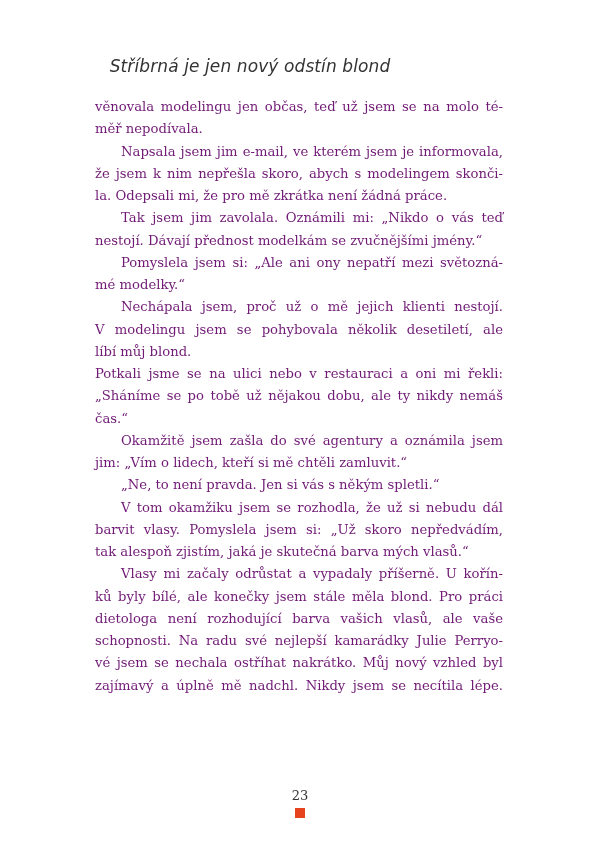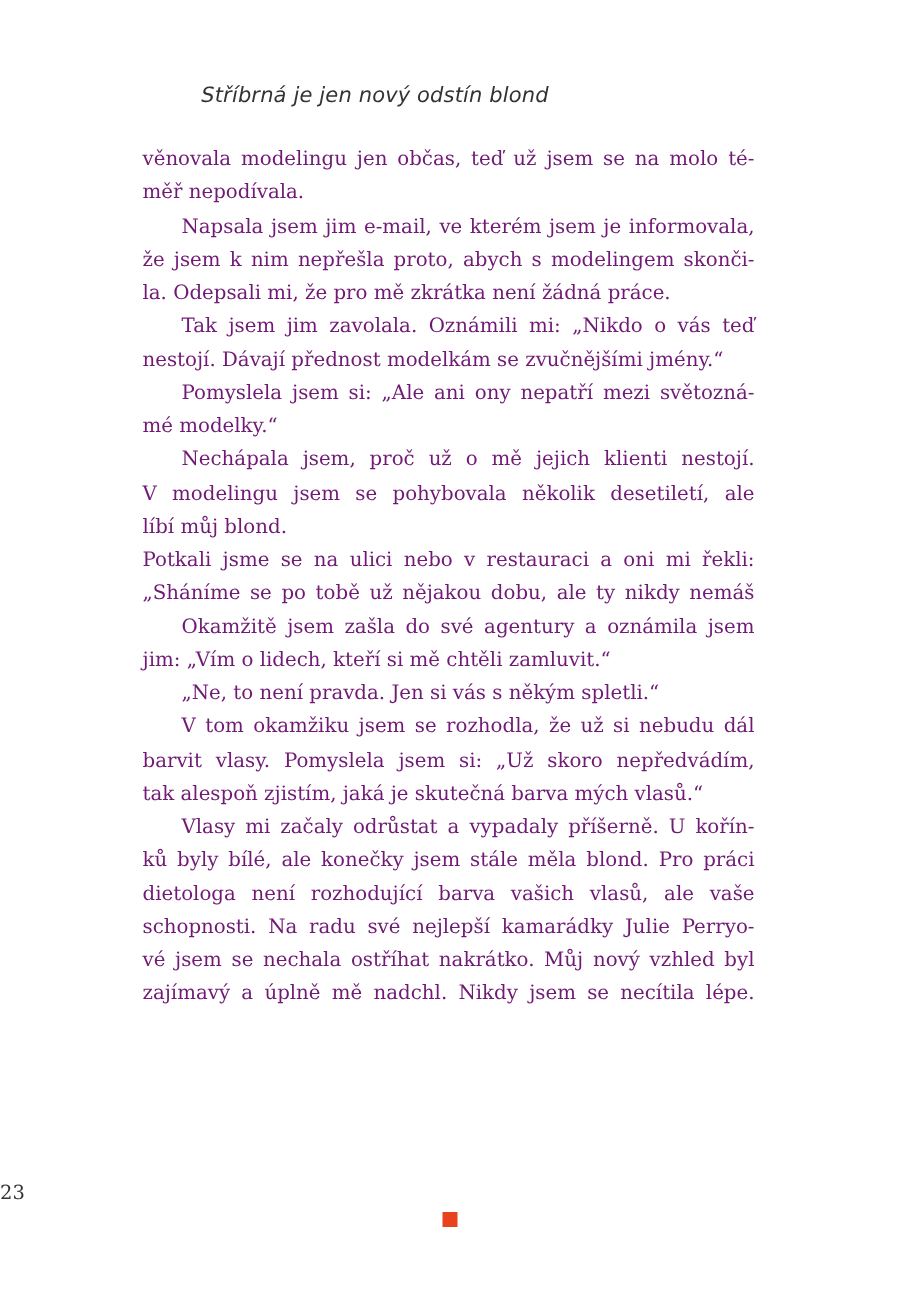--- a/index.html
+++ b/index.html
@@ -2,64 +2,65 @@
 <html><head>
 <meta charset="utf-8">
 <style>
   html, body { margin: 0; padding: 0; background: #ffffff; }
   body { width: 600px; height: 868px; position: relative; overflow: hidden; }
   .page { position: absolute; left: 0; top: 0; width: 600px; height: 868px; background: #ffffff; }
   .running-head {
     position: absolute; left: 0; width: 500px; top: 56px;
     text-align: center;
     font-family: "DejaVu Sans", sans-serif;
-    font-style: italic; font-size: 14px; color: #333;
+    font-style: italic; font-size: 17px; color: #333;
     letter-spacing: 0.1px;
   }
   .body-text {
     position: absolute; left: 95px; top: 96px; width: 408px;
     font-family: "DejaVu Serif", serif;
     font-size: 13.2px; line-height: 22.25px; color: #701a75;
   }
   .line {
     display: block; white-space: nowrap; height: 22.25px;
     text-align: justify; text-align-last: justify;
   }
   .line.last { text-align-last: left; }
   .line.indent { padding-left: 26px; }
   .folio {
     position: absolute; left: 0; width: 600px; top: 788px;
-    text-align: left;
+    text-align: center;
     font-family: "DejaVu Serif", serif; font-size: 13px; color: #333;
   }
   .folio-mark {
     position: absolute; left: 295px; top: 808px; width: 10px; height: 10px;
     background: #e8431f;
   }
 </style>
 </head>
 <body>
 
 <div class="page">
   <div class="running-head">Stříbrná je jen nový odstín blond</div>
   <div class="body-text" id="body-text">
       <span class="line">věnovala modelingu jen občas, teď už jsem se na molo té-</span>
       <span class="line last">měř nepodívala.</span>
       <span class="line indent">Napsala jsem jim e-mail, ve kterém jsem je informovala,</span>
-      <span class="line">že jsem k nim nepřešla proto, abych s modelingem skonči-</span>
+      <span class="line">že jsem k nim nepřešla skoro, abych s modelingem skonči-</span>
       <span class="line last">la. Odepsali mi, že pro mě zkrátka není žádná práce.</span>
       <span class="line indent">Tak jsem jim zavolala. Oznámili mi: „Nikdo o vás teď</span>
       <span class="line last">nestojí. Dávají přednost modelkám se zvučnějšími jmény.“</span>
       <span class="line indent">Pomyslela jsem si: „Ale ani ony nepatří mezi světozná-</span>
       <span class="line last">mé modelky.“</span>
       <span class="line indent">Nechápala jsem, proč už o mě jejich klienti nestojí.</span>
       <span class="line">V modelingu jsem se pohybovala několik desetiletí, ale</span>
       <span class="line last">líbí můj blond.</span>
       <span class="line">Potkali jsme se na ulici nebo v restauraci a oni mi řekli:</span>
       <span class="line">„Sháníme se po tobě už nějakou dobu, ale ty nikdy nemáš</span>
+      <span class="line last">čas.“</span>
       <span class="line indent">Okamžitě jsem zašla do své agentury a oznámila jsem</span>
       <span class="line last">jim: „Vím o lidech, kteří si mě chtěli zamluvit.“</span>
       <span class="line indent last">„Ne, to není pravda. Jen si vás s někým spletli.“</span>
       <span class="line indent">V tom okamžiku jsem se rozhodla, že už si nebudu dál</span>
       <span class="line">barvit vlasy. Pomyslela jsem si: „Už skoro nepředvádím,</span>
       <span class="line last">tak alespoň zjistím, jaká je skutečná barva mých vlasů.“</span>
       <span class="line indent">Vlasy mi začaly odrůstat a vypadaly příšerně. U kořín-</span>
       <span class="line">ků byly bílé, ale konečky jsem stále měla blond. Pro práci</span>
       <span class="line">dietologa není rozhodující barva vašich vlasů, ale vaše</span>
       <span class="line">schopnosti. Na radu své nejlepší kamarádky Julie Perryo-</span>

